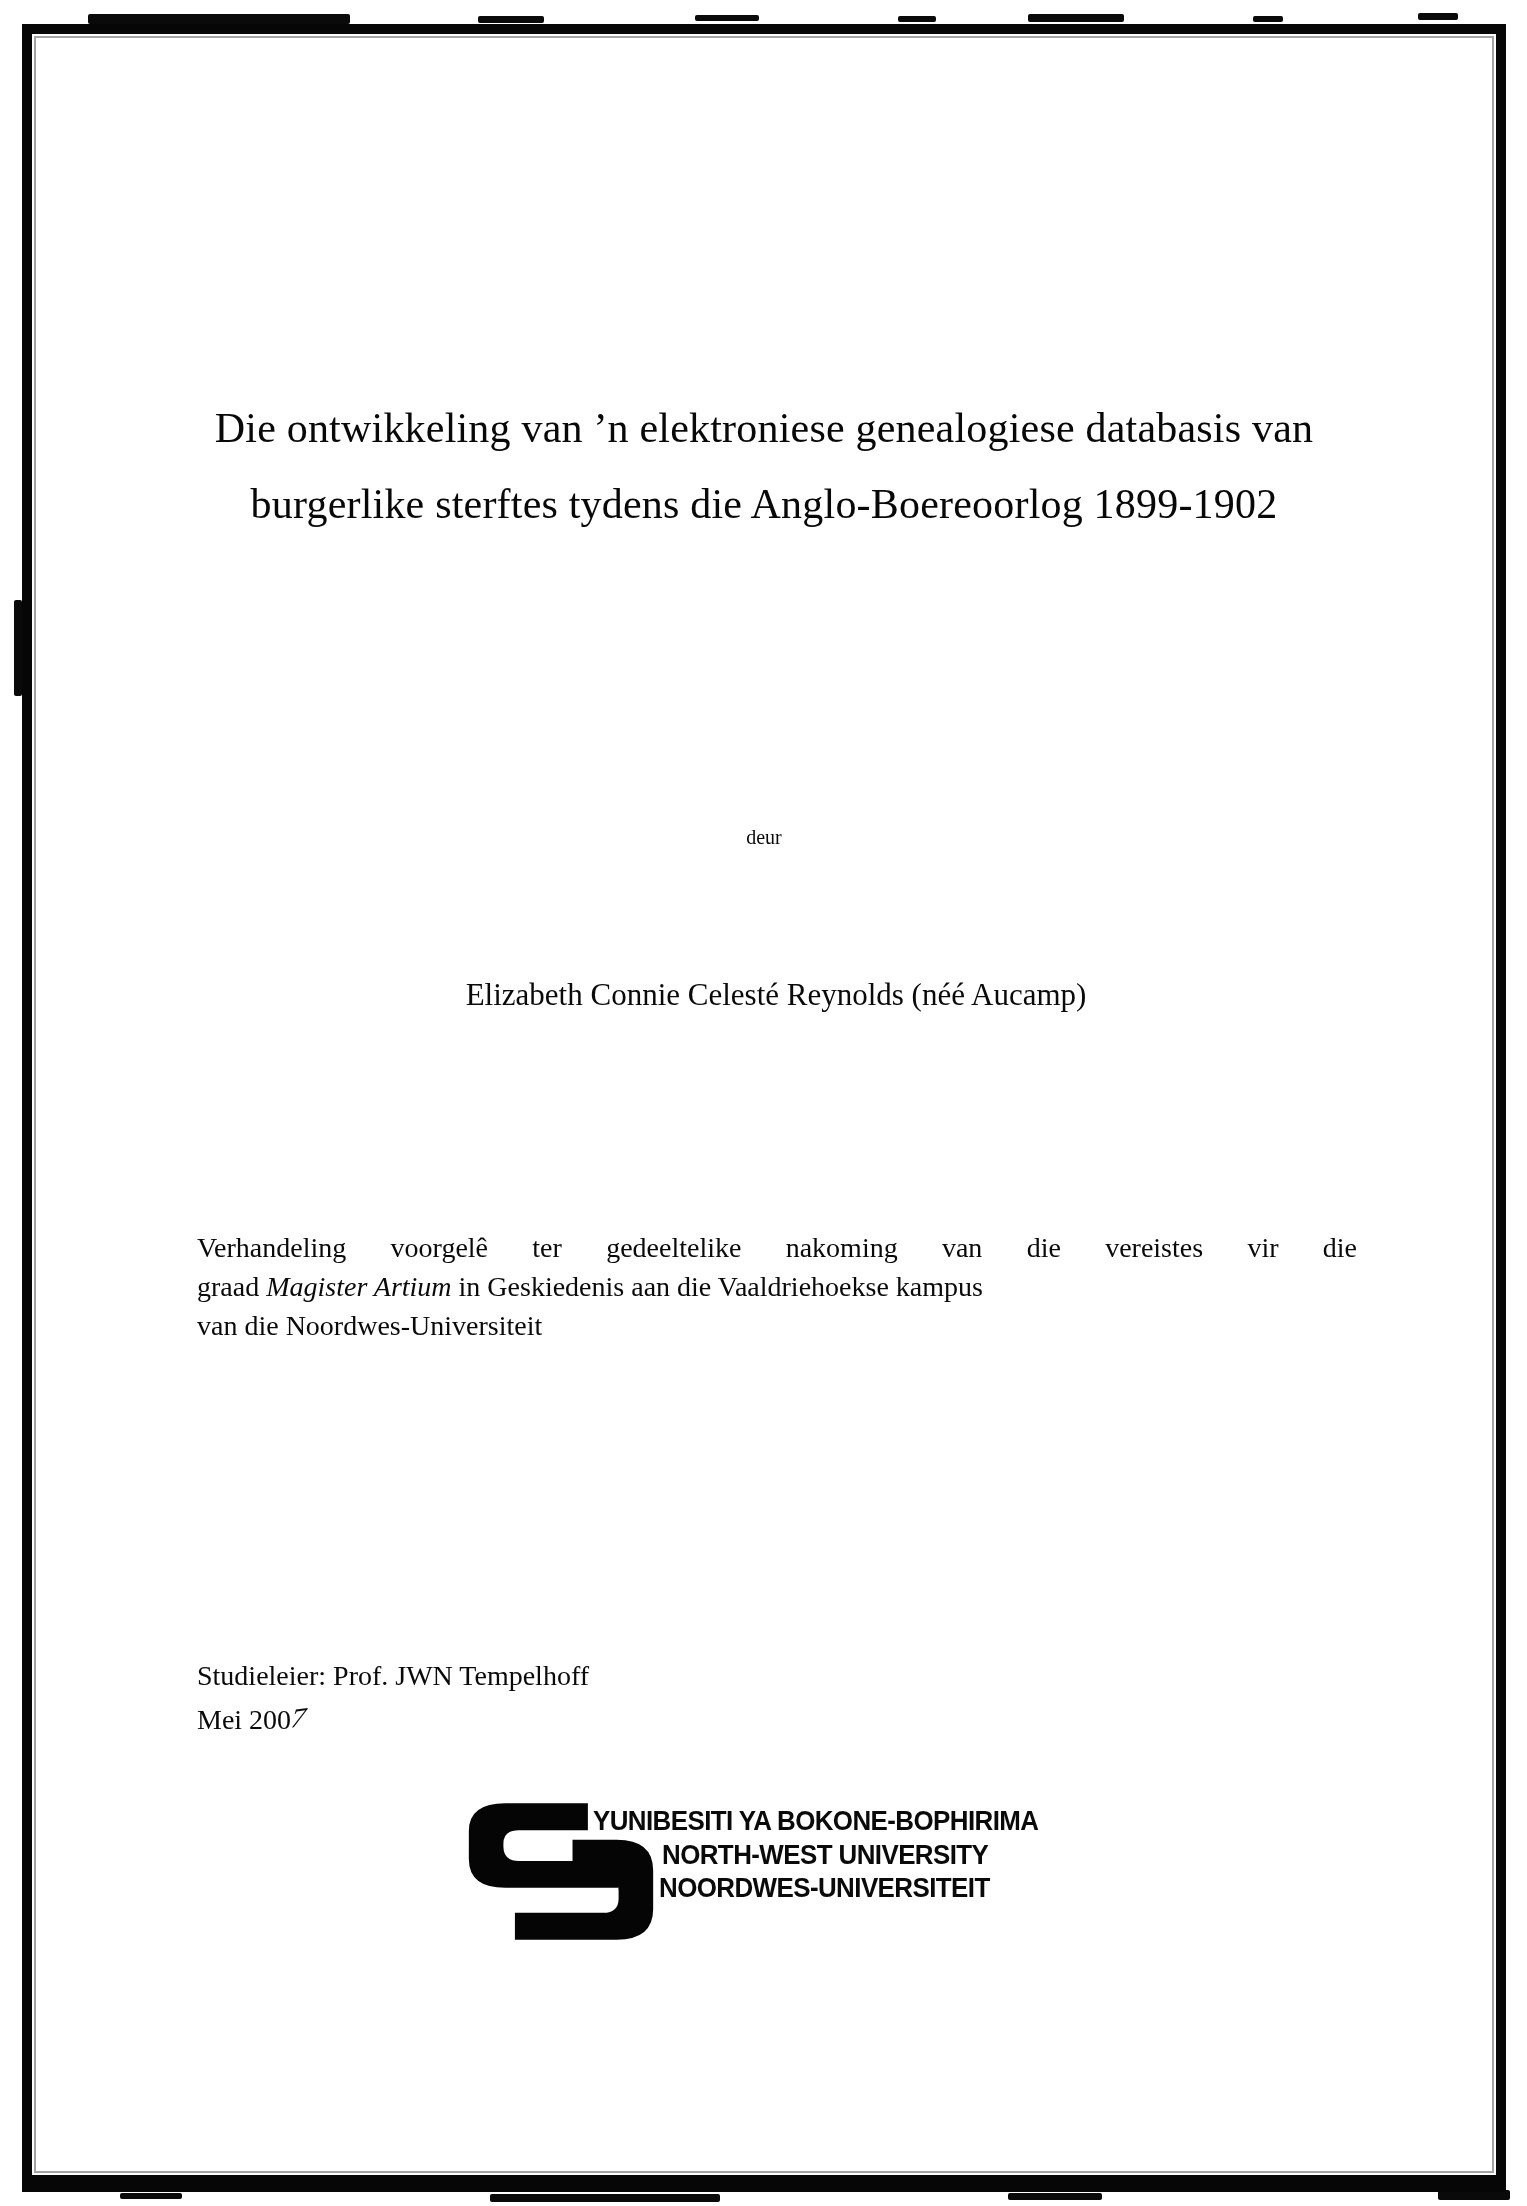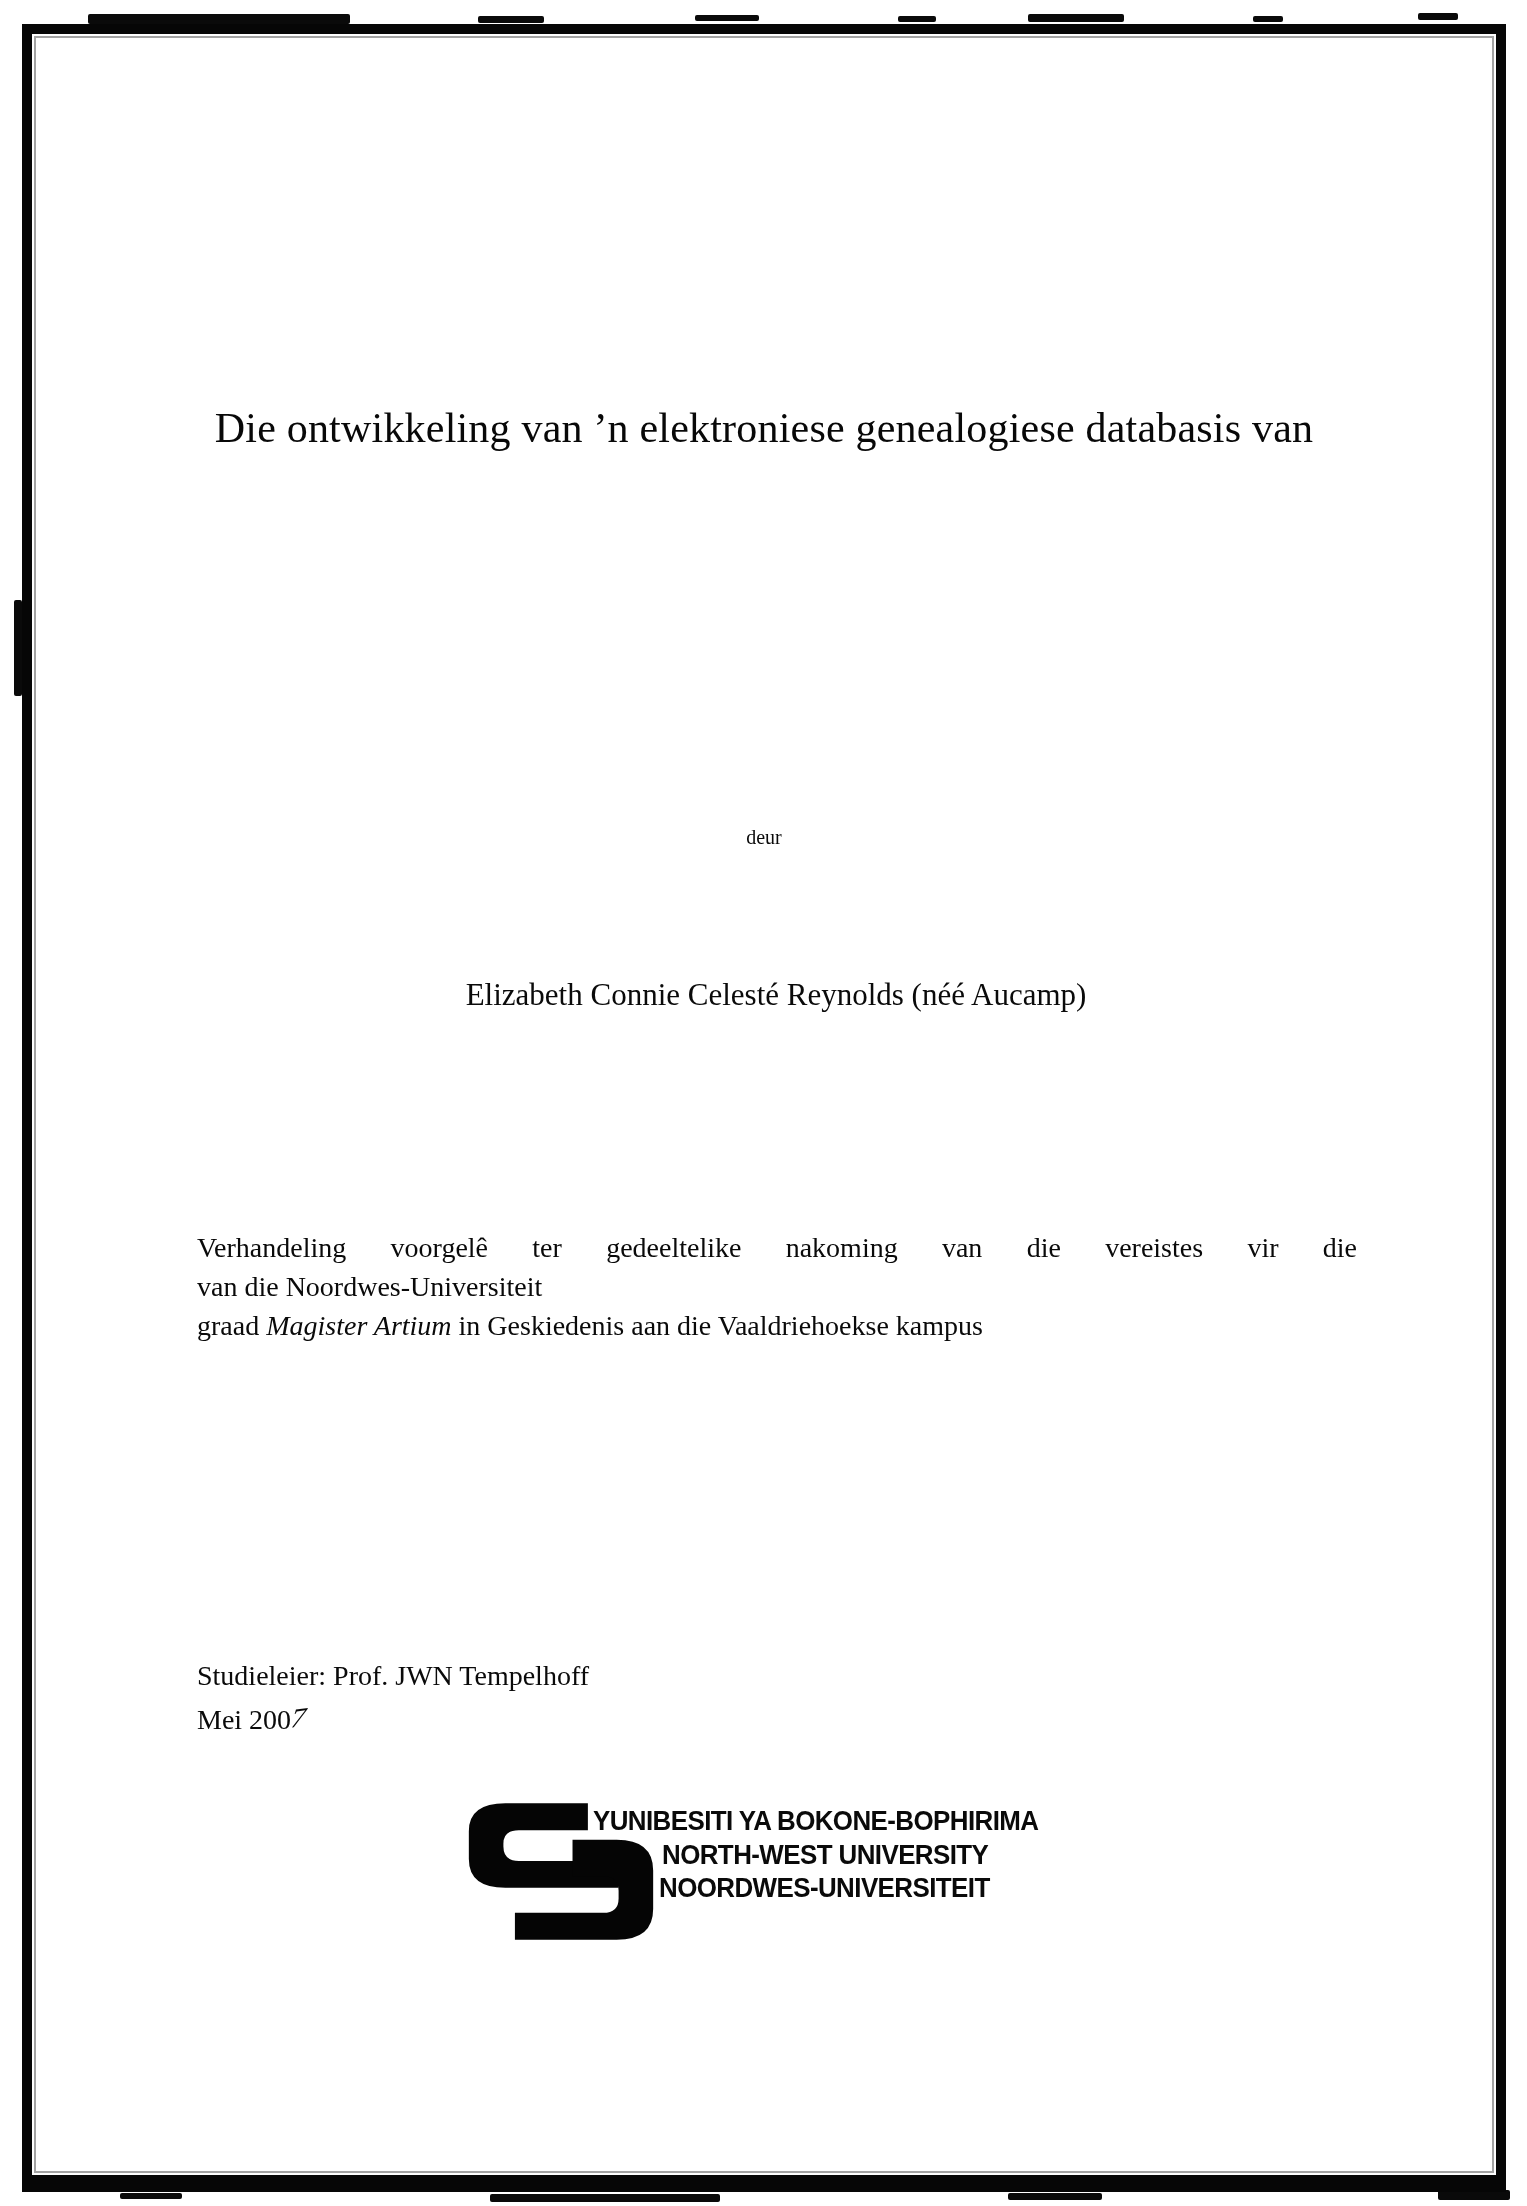--- a/index.html
+++ b/index.html
@@ -92,30 +92,31 @@
   <div class="artifact" style="left:120px; top:2193px; width:62px;  height:6px;"></div>
   <div class="artifact" style="left:490px; top:2194px; width:230px; height:8px;"></div>
   <div class="artifact" style="left:1008px;top:2193px; width:94px;  height:7px;"></div>
   <div class="artifact" style="left:1438px;top:2190px; width:72px;  height:10px;"></div>
 
   <div class="outer-frame">
     <div class="inner-frame">
 
       <div class="title-block">
         <div>Die ontwikkeling van ’n elektroniese genealogiese databasis van</div>
+        <div>burgerlike sterftes tydens die Anglo-Boereoorlog 1899-1902</div>
       </div>
 
       <div class="byline">deur</div>
 
       <div class="author-line">Elizabeth Connie Celesté Reynolds (néé Aucamp)</div>
 
       <div class="statement">
         <div class="justified">Verhandeling voorgelê ter gedeeltelike nakoming van die vereistes vir die</div>
+        <div><span>graad </span><span class="italic">Magister Artium</span><span> in Geskiedenis aan die Vaaldriehoekse kampus</span></div>
         <div>van die Noordwes-Universiteit</div>
-        <div><span>graad </span><span class="italic">Magister Artium</span><span> in Geskiedenis aan die Vaaldriehoekse kampus</span></div>
       </div>
 
       <div class="supervisor-block">
         <div>Studieleier: Prof. JWN Tempelhoff</div>
         <div><span>Mei 200</span><span class="seven">7</span></div>
       </div>
 
       <div class="logo">
         <svg class="logo-mark" viewBox="0 0 200 150" aria-hidden="true">
 

